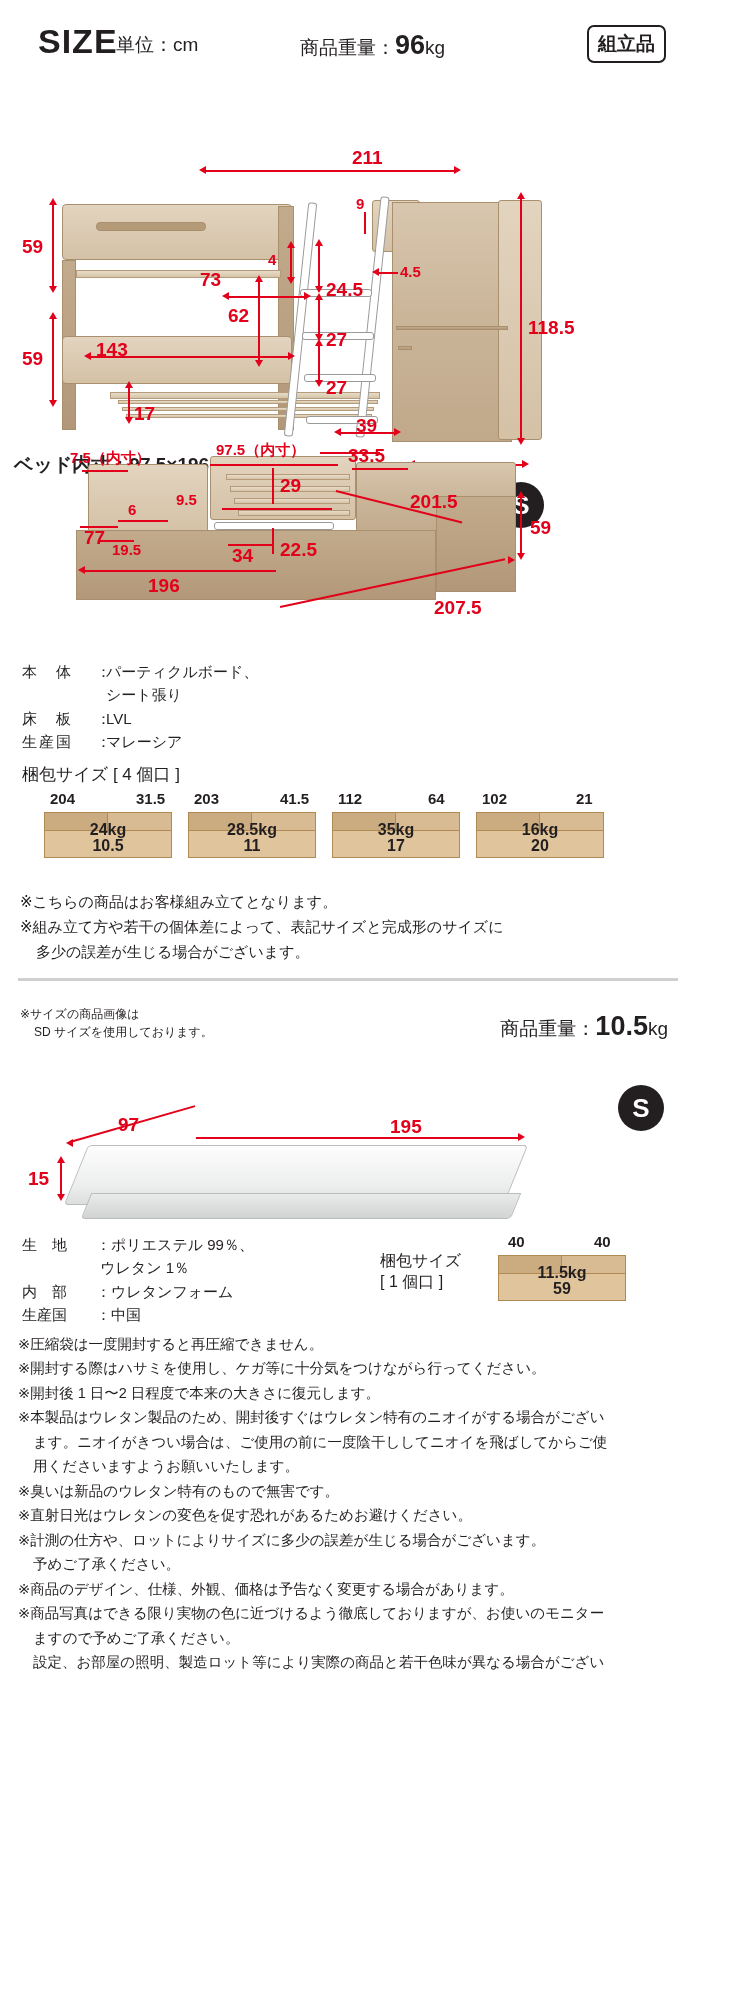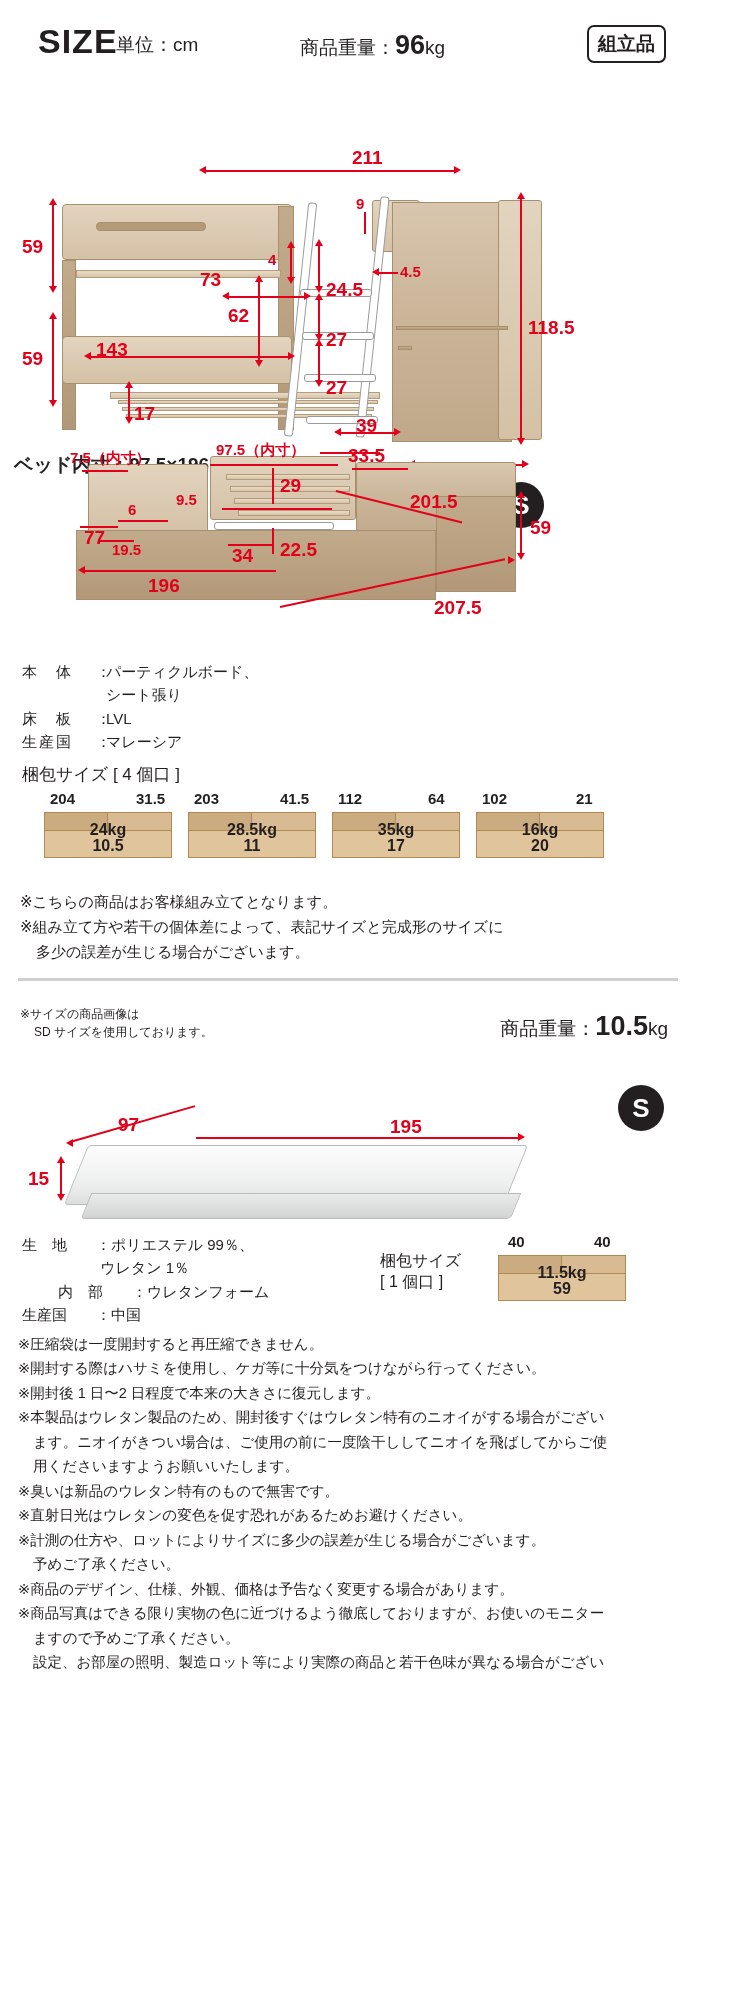--- a/index.html
+++ b/index.html
@@ -476,21 +476,21 @@
           <span class="lab" style="width:74px;">生　地</span>
           <span class="colon">：</span>
           <span>ポリエステル 99％、</span>
         </div>
         <div class="row" style="display:flex;">
           <span class="lab" style="width:74px;"></span>
           <span class="colon">&nbsp;</span>
           <span>ウレタン 1％</span>
         </div>
         <div class="row" style="display:flex;">
-          <span class="lab" style="width:74px;margin-left:36px;">内　部</span>
+          <span class="lab" style="width:74px;">内　部</span>
           <span class="colon">：</span>
           <span>ウレタンフォーム</span>
         </div>
         <div class="row" style="display:flex;">
           <span class="lab" style="width:74px;">生産国</span>
           <span class="colon">：</span>
           <span>中国</span>
         </div>
       </div>
 

